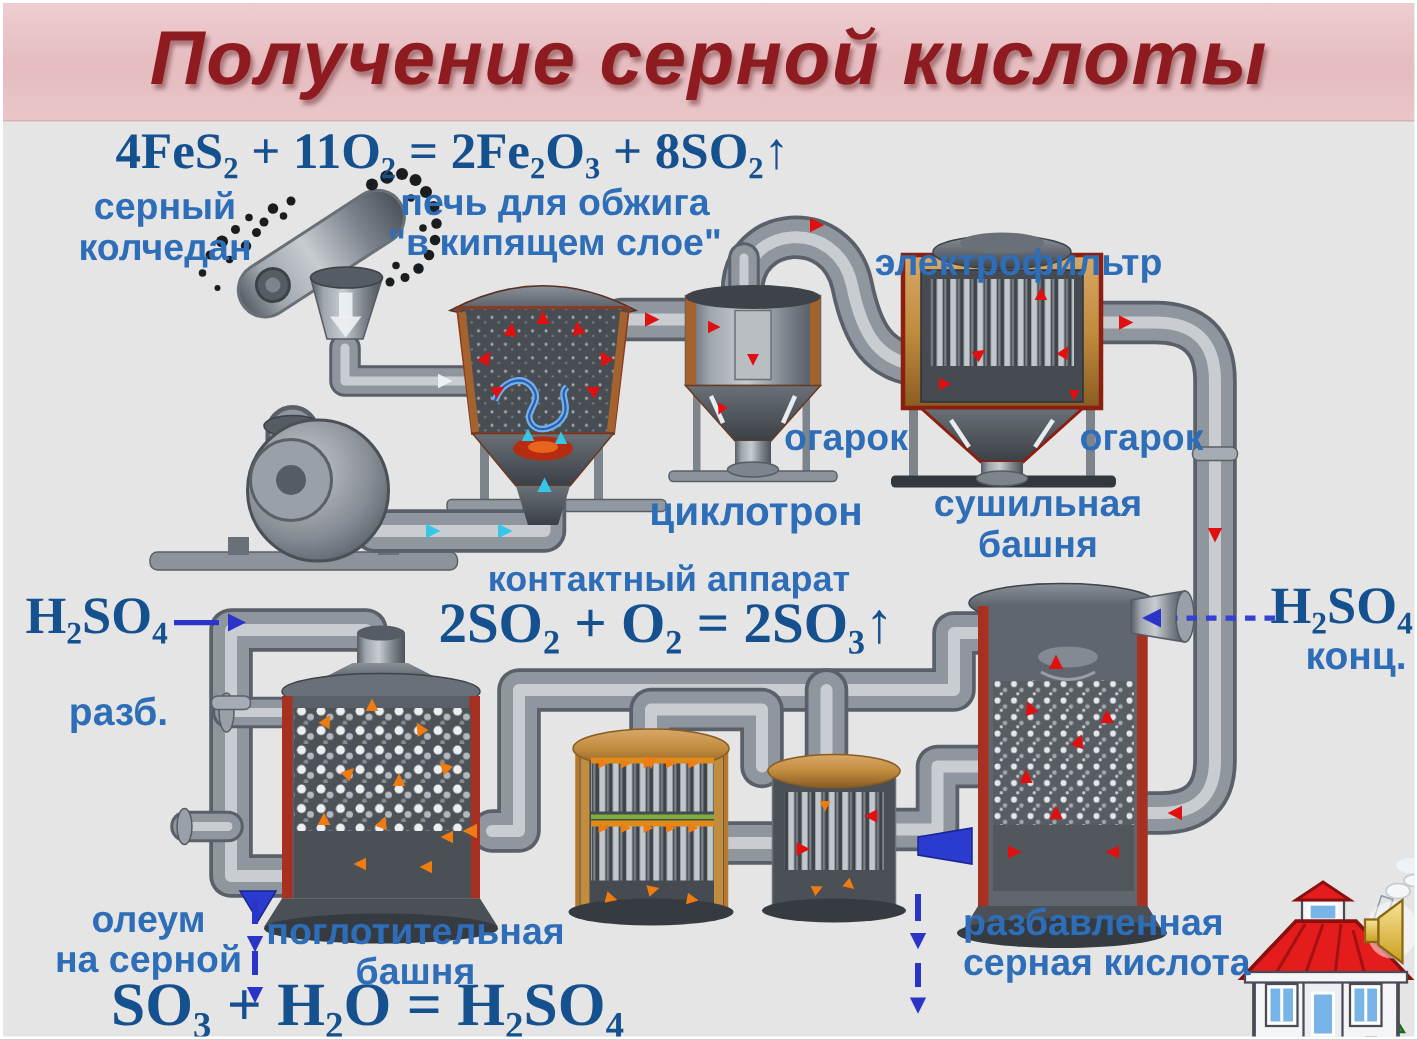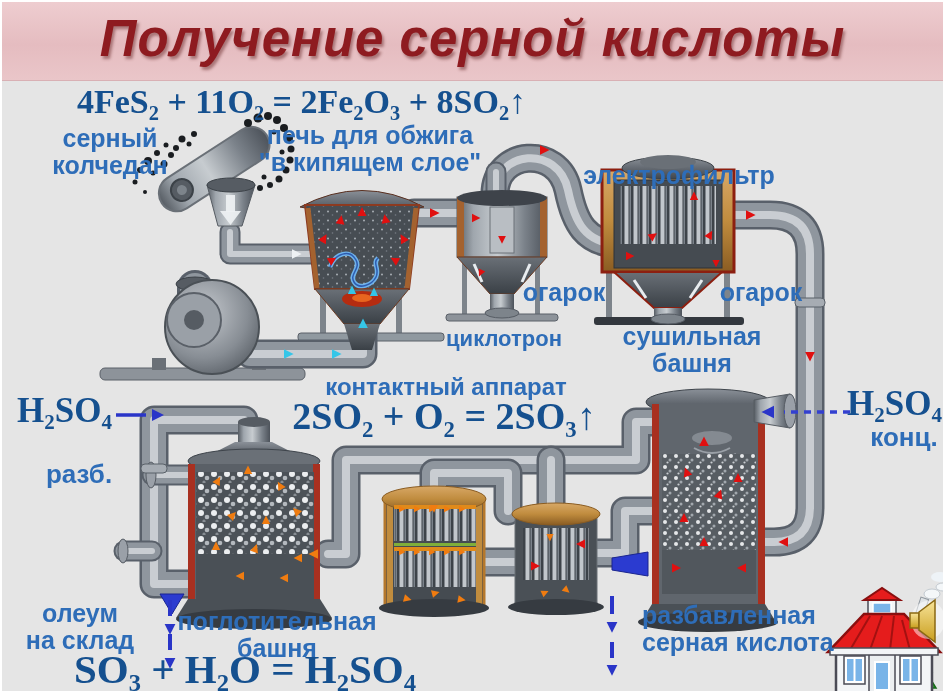--- a/index.html
+++ b/index.html
@@ -487,40 +487,40 @@
     <div>печь для обжига</div>
     <div>"в кипящем слое"</div>
   </div>
 
   <div class="lb" style="left:677px;top:128px;margin-top:32px;">электрофильтр</div>
 
   <div class="lb" style="left:562px;top:277px;">огарок</div>
 
   <div class="lb" style="left:759px;top:277px;">огарок</div>
 
-  <div class="lb" style="left:502px;top:325px;font-size:22px;">циклотрон</div>
+  <div class="lb" style="left:502px;top:325px;font-size:27px;">циклотрон</div>
 
   <div class="lb" style="left:690px;top:321px;">
     <div>сушильная</div>
     <div>башня</div>
   </div>
 
   <div class="lb" style="left:444px;top:372px;font-size:24px;">контактный аппарат</div>
 
   <div class="eq" style="left:442px;top:394px;font-size:38px;transform:translateX(-50%);">2SO₂ + O₂ = 2SO₃↑</div>
 
   <div class="eq" style="left:15px;top:390px;font-size:35px;">H₂SO₄</div>
   <div class="lb" style="left:77px;top:426px;font-size:26px;margin-top:32px;">разб.</div>
 
   <div class="eq" style="left:845px;top:383px;font-size:35px;">H₂SO₄</div>
   <div class="lb" style="left:902px;top:421px;font-size:26px;">конц.</div>
 
-  <div class="lb" style="left:78px;top:598px;">
+  <div class="lb" style="left:97px;top:598px;">
     <div>олеум</div>
-    <div>на склад</div>
+    <div>на серной</div>
   </div>
 
   <div class="lb" style="left:275px;top:606px;">
     <div>поглотительная</div>
     <div>башня</div>
   </div>
 
 
   <div class="lb left-align" style="left:640px;top:600px;">
     <div>разбавленная</div>

